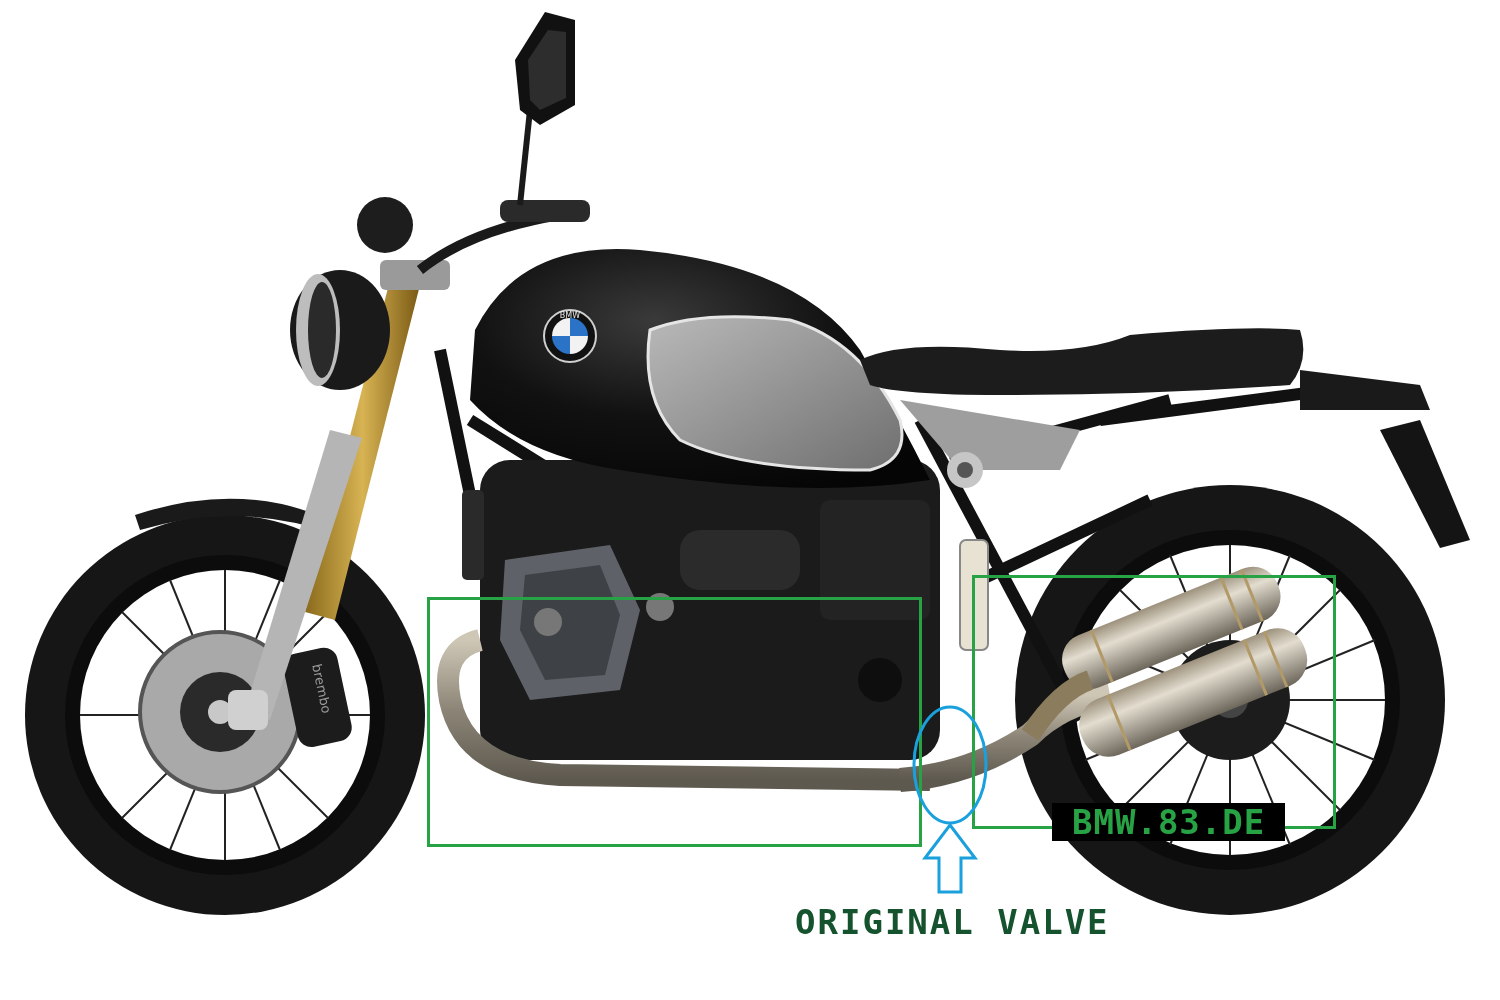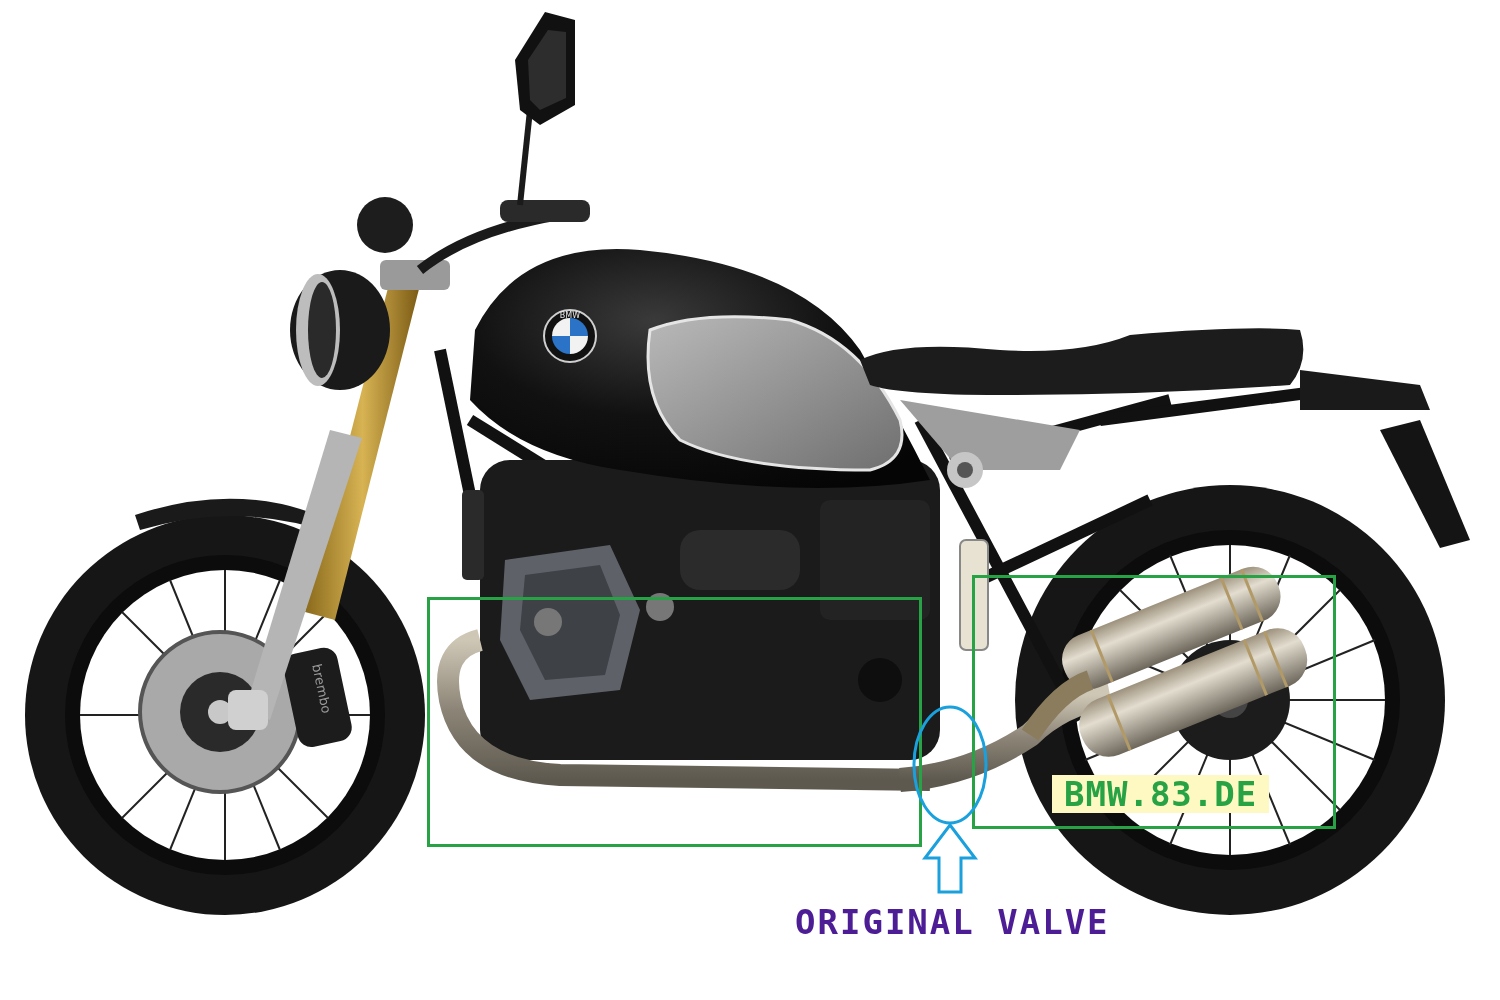--- a/index.html
+++ b/index.html
@@ -1,22 +1,22 @@
 <!DOCTYPE html>
 <html><head>
 <meta charset="utf-8">
 <style>
   html, body { margin:0; padding:0; background:#ffffff; }
   body { width:1500px; height:1000px; position:relative; overflow:hidden; font-family:"DejaVu Sans Mono", monospace; }
   .stage { position:absolute; left:0; top:0; width:1500px; height:1000px; }
   svg.photo { position:absolute; left:0; top:0; }
   .box { position:absolute; border:3px solid #27a244; box-sizing:border-box; }
   .label-green { position:absolute; color:#27a244; font-family:"DejaVu Sans Mono", monospace; font-size:34px; font-weight:bold; letter-spacing:1px; white-space:nowrap; line-height:1; }
-  .label-green.bg { background:#fef9c3; padding:2px 12px; }
-  .label-blue { position:absolute; color:#4c1d95; font-family:"DejaVu Sans Mono", monospace; font-size:34px; font-weight:bold; letter-spacing:2px; white-space:nowrap; line-height:1; }
+  .label-green.bg { background:#000000; padding:2px 20px;margin-top:28px; }
+  .label-blue { position:absolute; color:#14532d; font-family:"DejaVu Sans Mono", monospace; font-size:34px; font-weight:bold; letter-spacing:2px; white-space:nowrap; line-height:1; }
 </style>
 </head>
 <body>
 
 <div class="stage">
 
   <svg class="photo" width="1500" height="1000" viewBox="0 0 1500 1000">
     <defs>
       <radialGradient id="tankGrad" cx="0.4" cy="0.3" r="0.8">
         <stop offset="0" stop-color="#3a3a3a"></stop>

